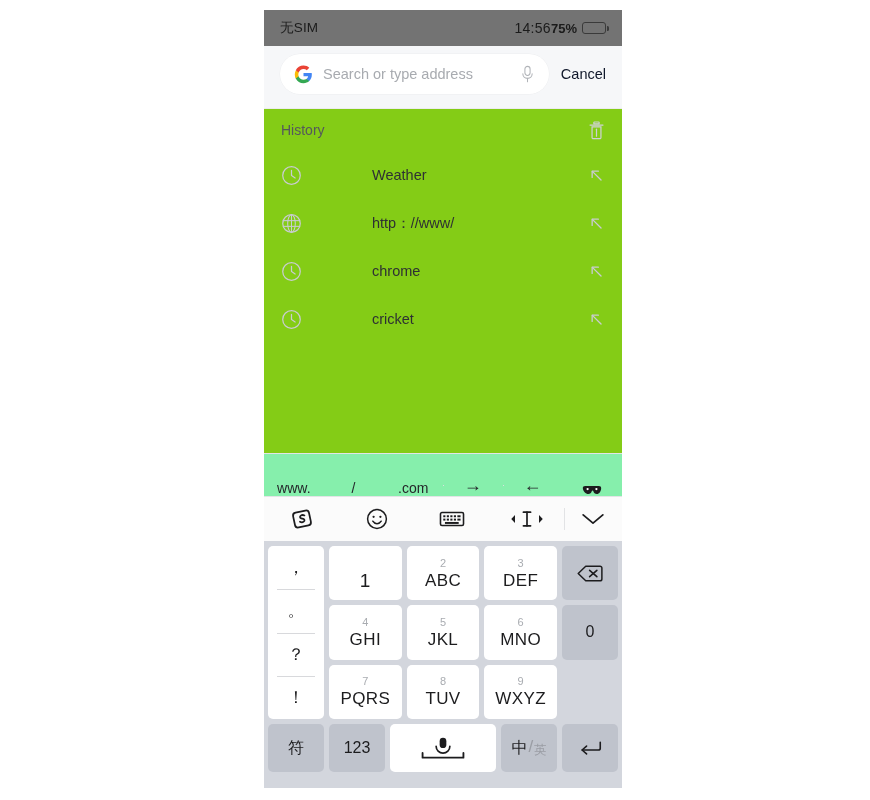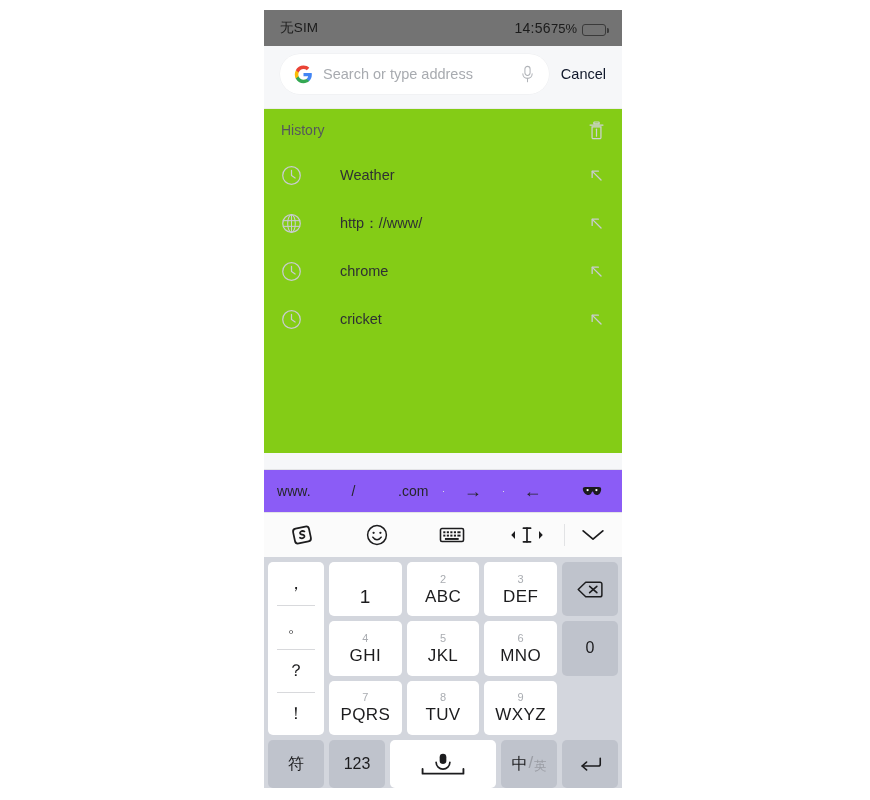--- a/index.html
+++ b/index.html
@@ -34,23 +34,24 @@
     box-sizing: border-box;
     background: #737373;
     color: #1b1b1b;
     font-size: 13.5px;
   }
   .sb-left { flex: 0 0 auto; letter-spacing: .2px; }
   .sb-center { flex: 1 1 auto; text-align: right; font-size: 14px; letter-spacing: .3px; margin-left: 16px; }
   .sb-right {
     flex: 0 0 auto;
     display: flex;
-    align-items: flex-end;
+    align-items: center;
     gap: 5px;
     font-size: 13px;
+    font-weight: bold;
   }
   .battery {
     position: relative;
     width: 24px;
     height: 12px;
     border: 1.3px solid #3a3a3a;
     border-radius: 3px;
     box-sizing: border-box;
     padding: 1.2px;
   }
@@ -122,41 +123,41 @@
   }
   .history-title { font-size: 14px; color: #55585c; }
   .trash-icon { width: 17px; height: 19px; }
 
   .hist-row {
     height: 48px;
     display: flex;
     align-items: center;
     padding: 0 17px;
     box-sizing: border-box;
+    gap: 32px;
   }
   .hist-lead { width: 21px; height: 21px; flex: 0 0 auto; }
   .hist-label {
     flex: 1 1 auto;
     margin-left: 38px;
     font-size: 14.5px;
     color: #2e3033;
     white-space: nowrap;
     overflow: hidden;
   }
   .hist-arrow { width: 17px; height: 17px; flex: 0 0 auto; }
 
   
   .accessory {
     height: 42px;
-    background: #8b5cf6;
-    display: flex;
-    align-items: center;
+    background: #86efac;
+    display: flex;
+    align-items: flex-end;
     border-top: 0.5px solid #e3e4e6;
     border-bottom: 0.5px solid #e3e4e6;
-    margin-top: 16px;
   }
   .acc-key {
     flex: 1 1 0;
     display: flex;
     align-items: center;
     justify-content: center;
     font-size: 14px;
     color: #25262a;
     position: relative;
   }

